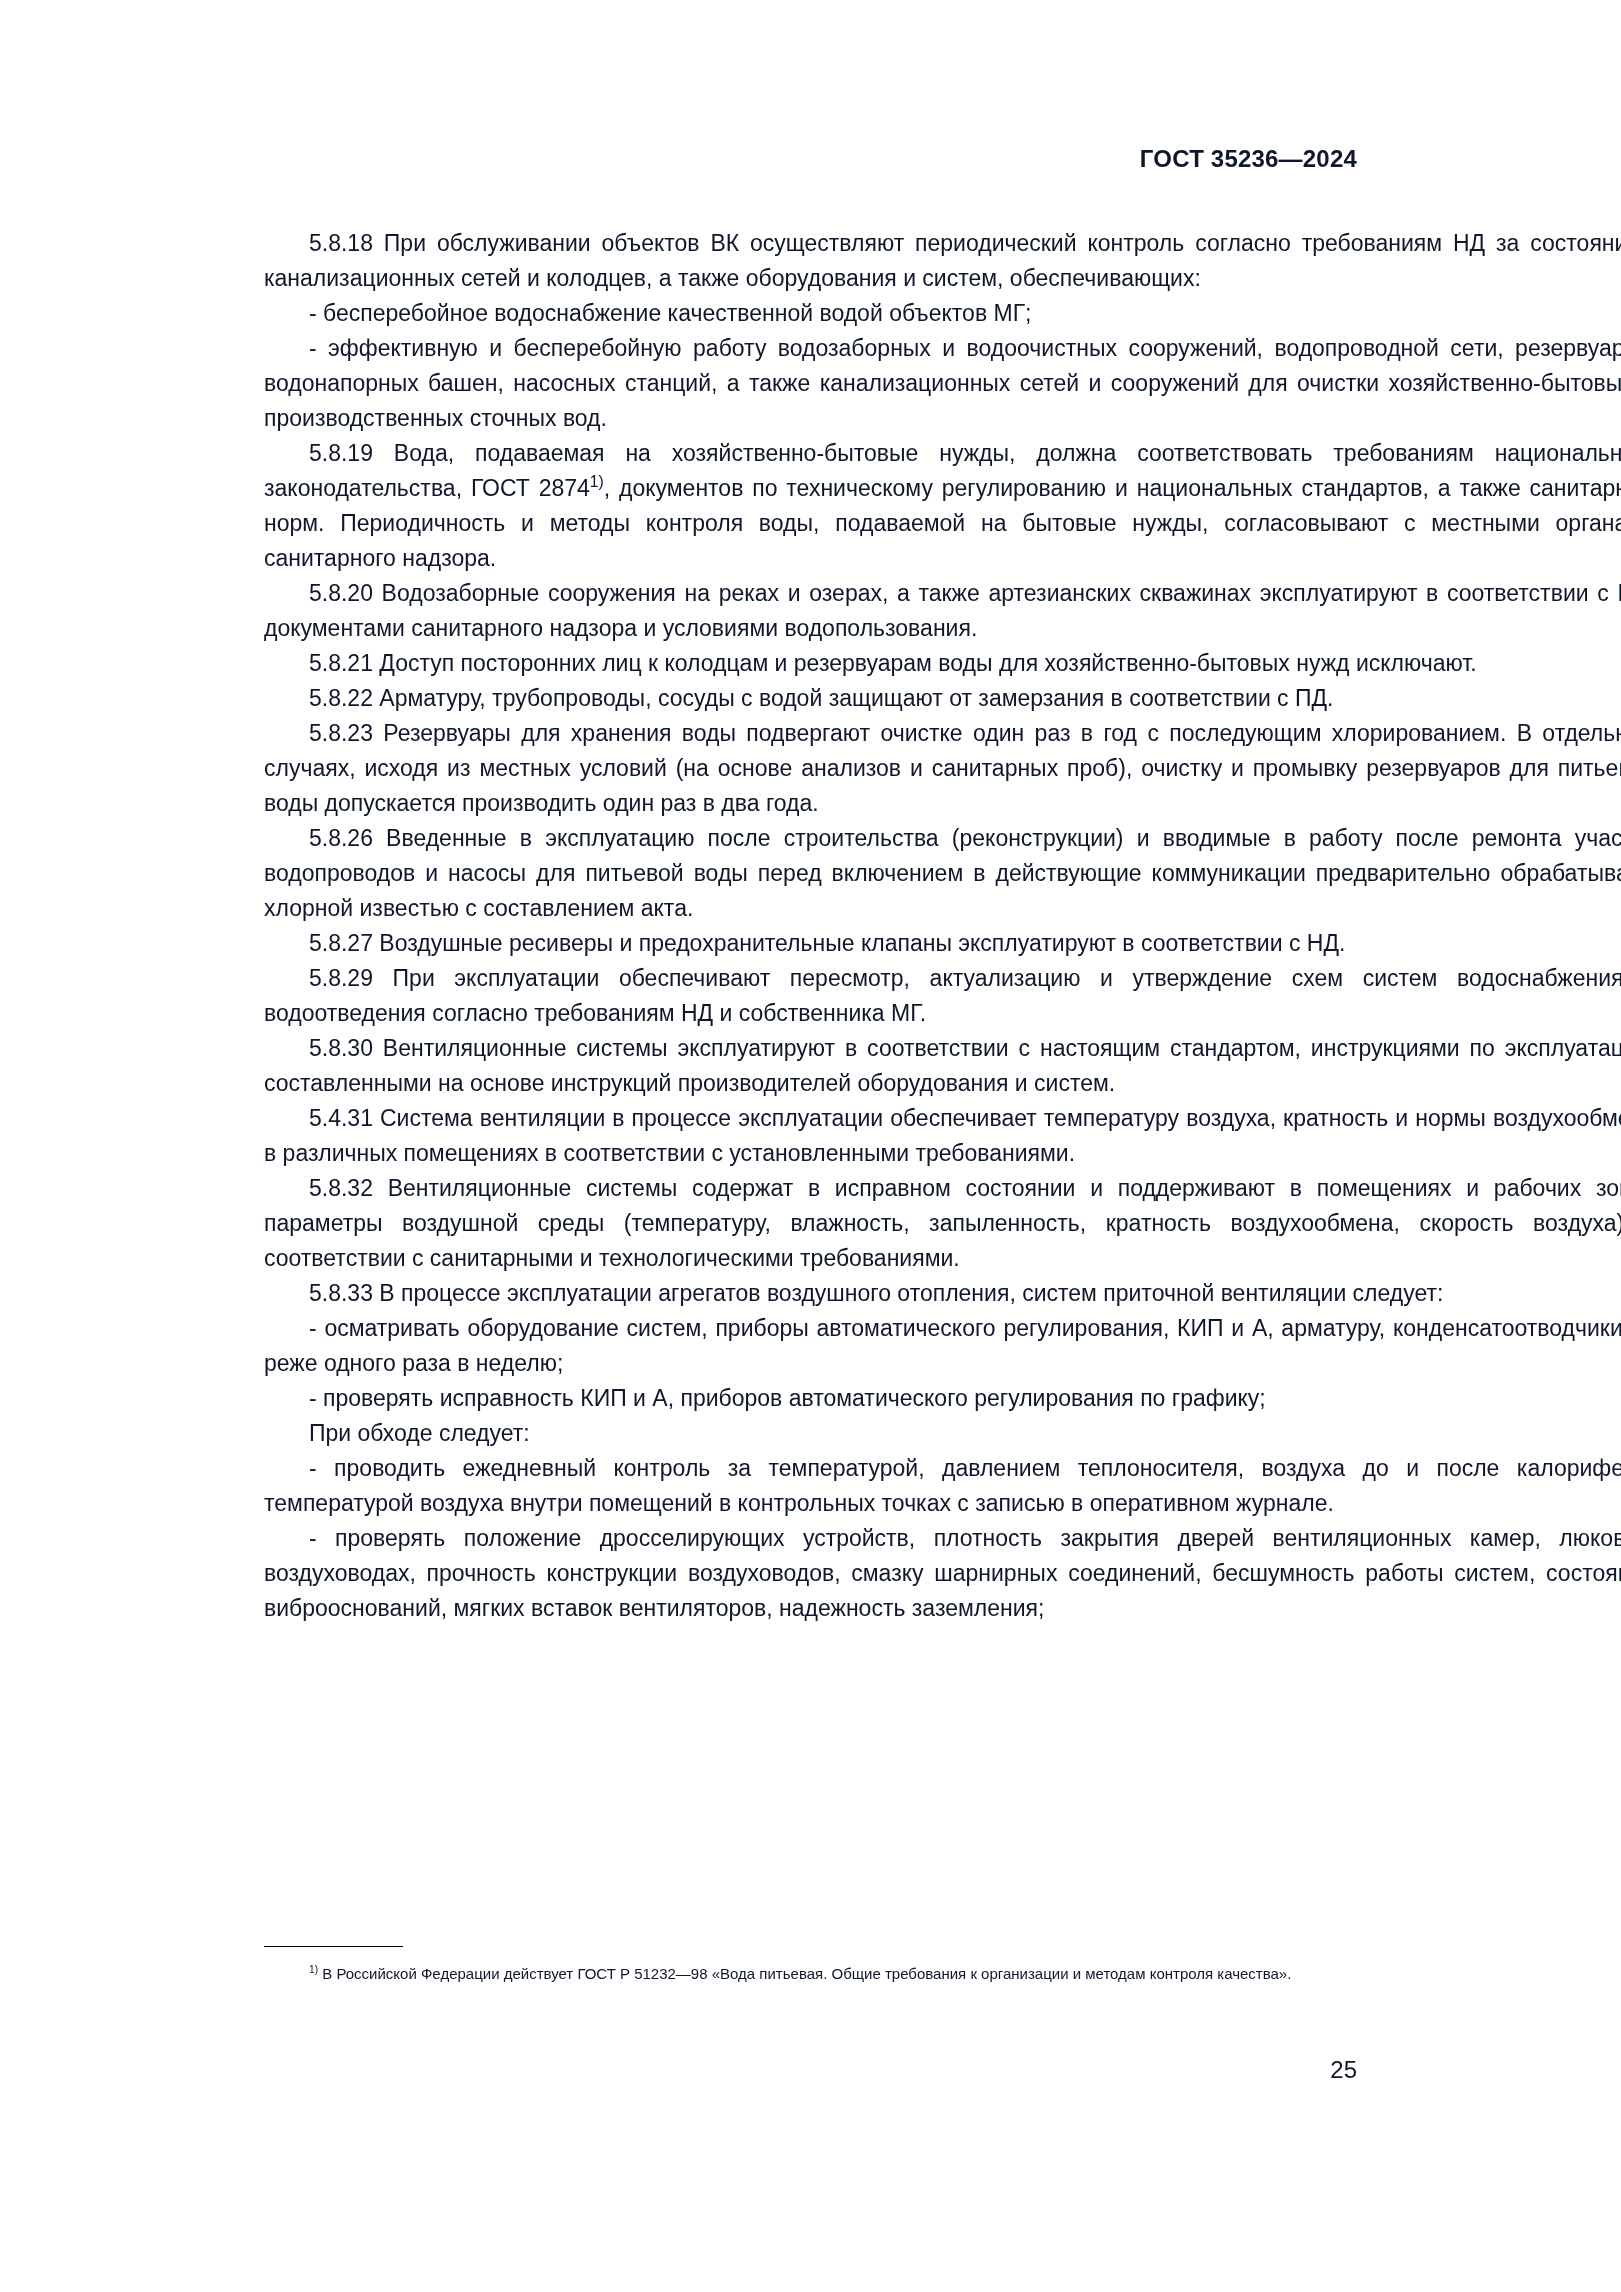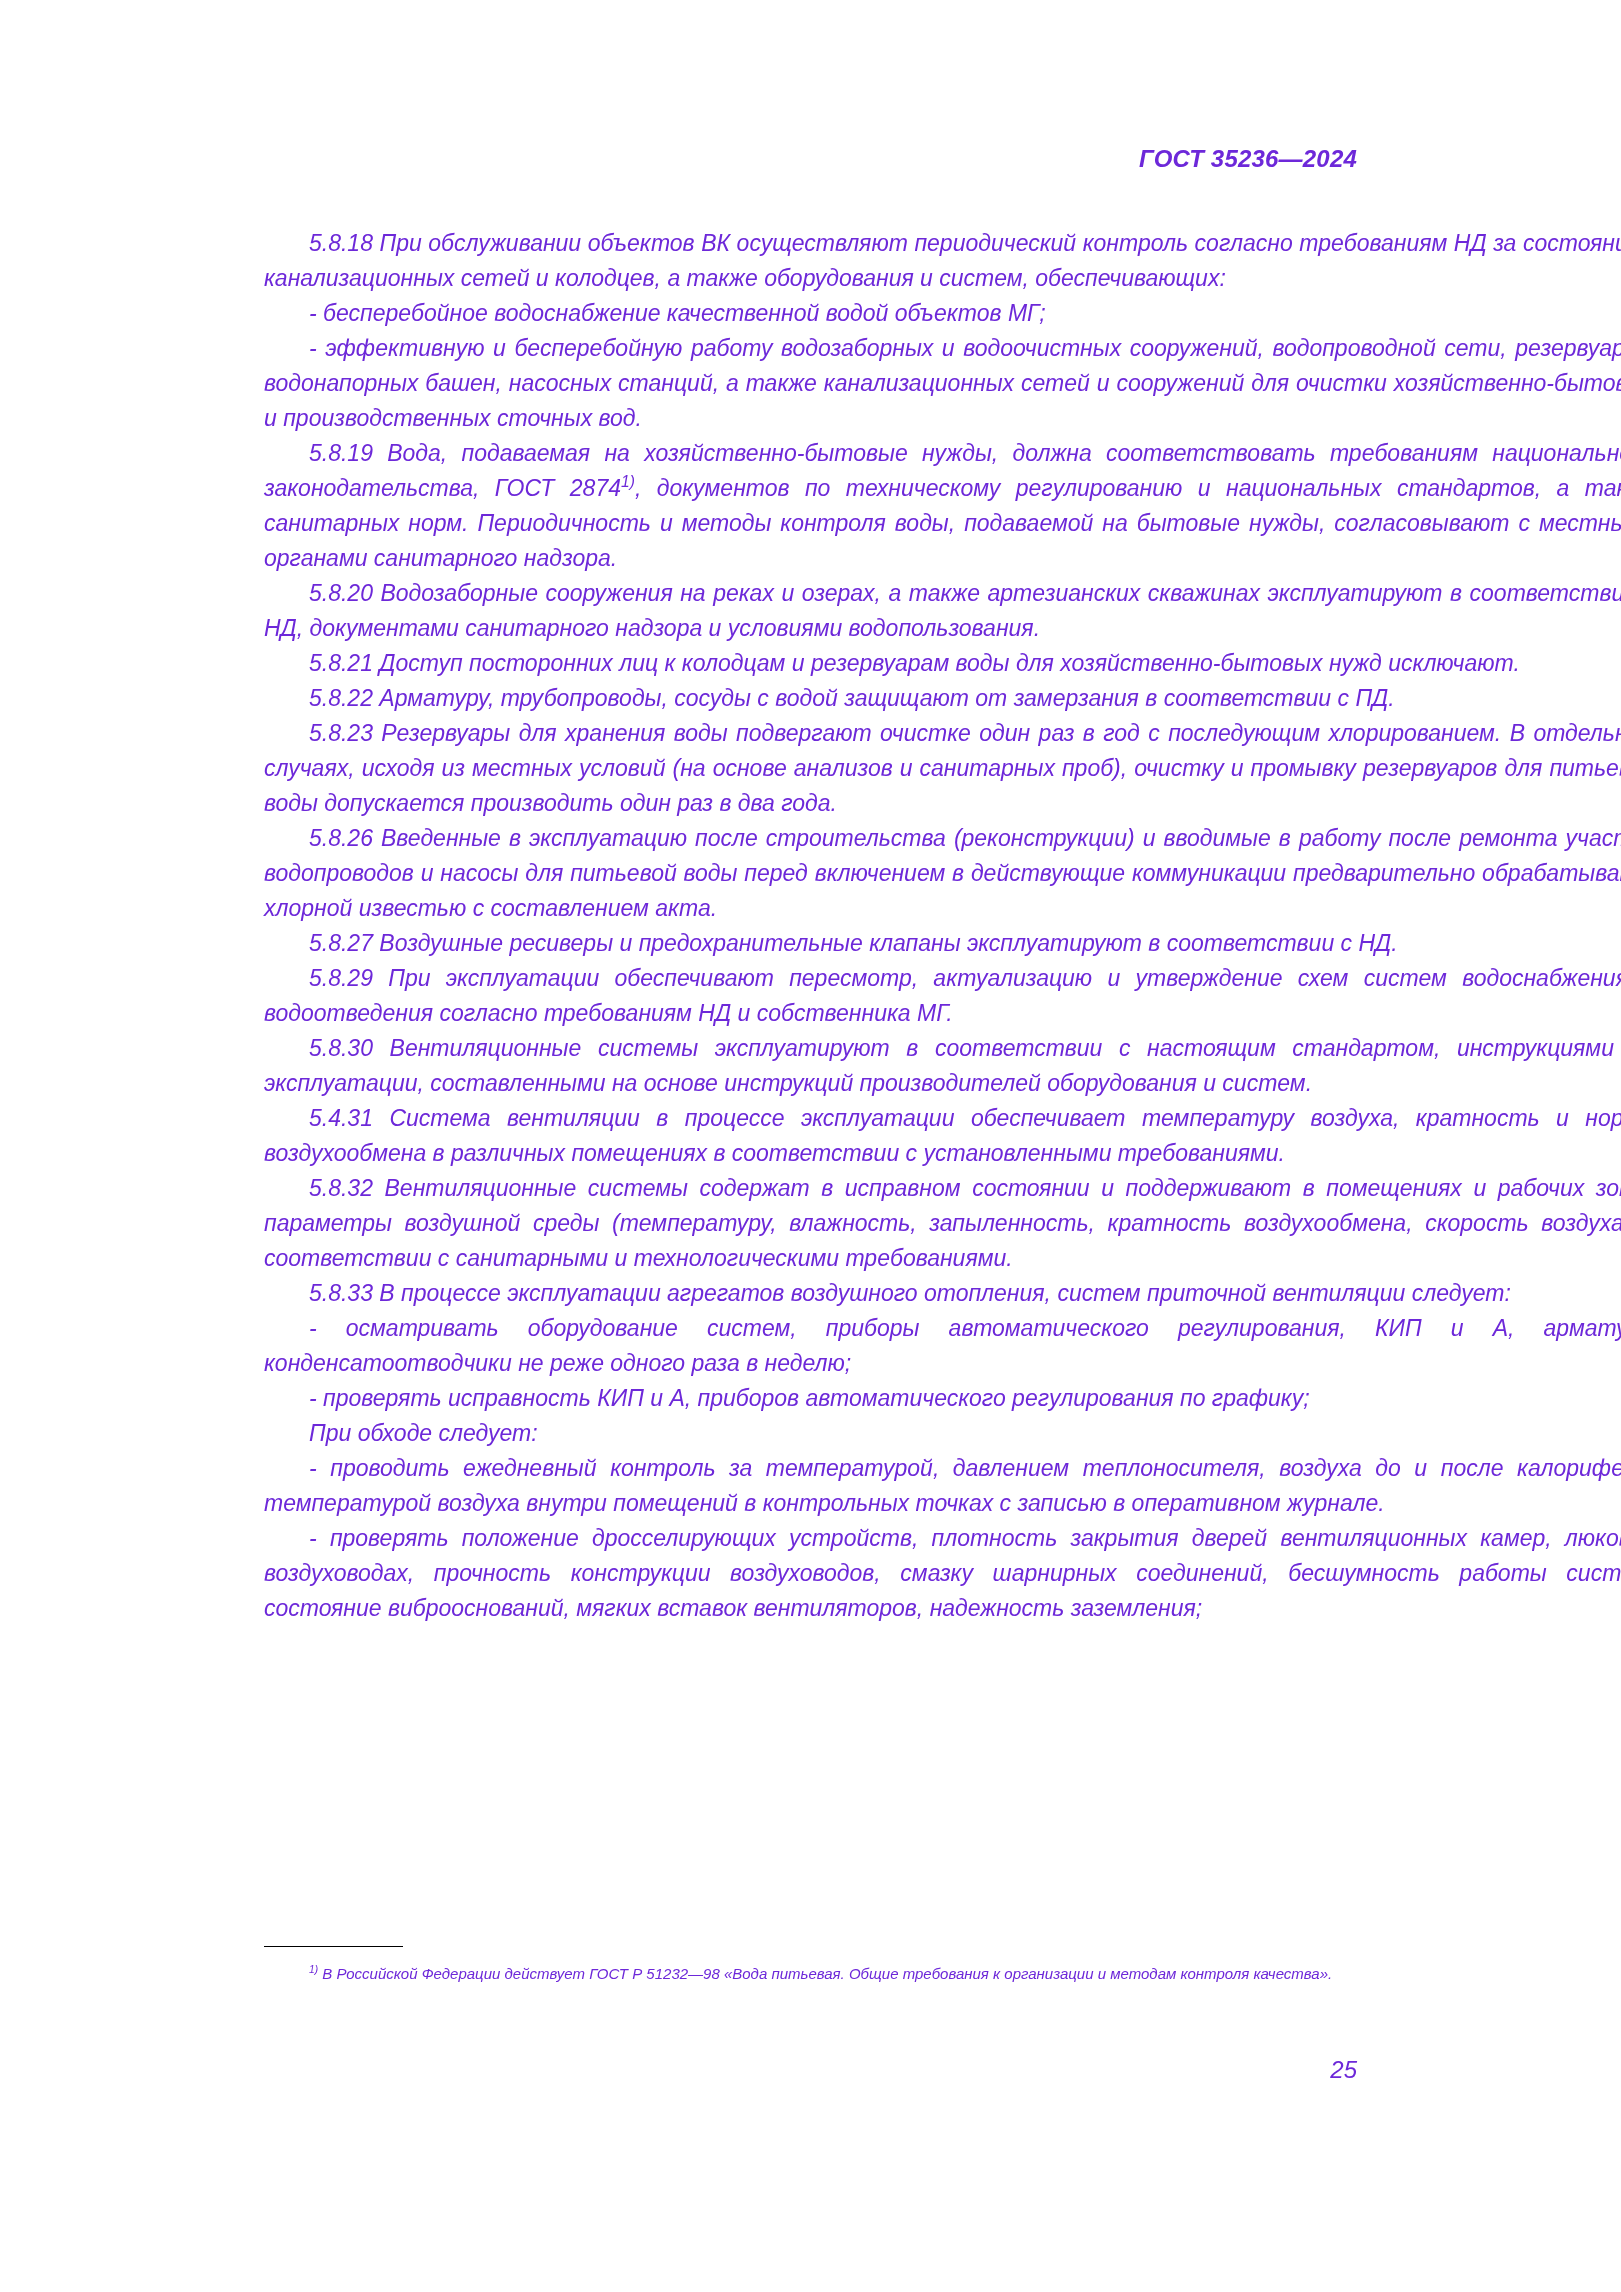--- a/index.html
+++ b/index.html
@@ -7,23 +7,22 @@
     padding: 0;
     background: #ffffff;
   }
   .page {
     position: relative;
     width: 1325px;
     height: 2293px;
     margin: 0 auto;
     background: #ffffff;
     font-family: "Liberation Sans", sans-serif;
-    color: #6d28d9;
+    color: #0f172a;
     box-sizing: border-box;
-    font-style: italic;
   }
   .header {
     position: absolute;
     top: 145px;
     right: 116px;
     font-size: 24px;
     font-weight: bold;
     letter-spacing: 0.2px;
   }
   .content {

